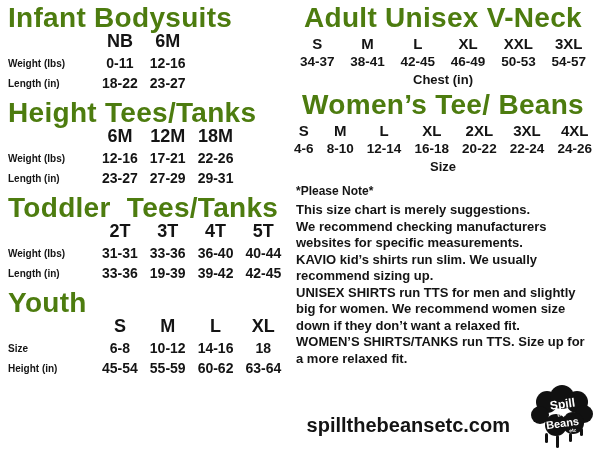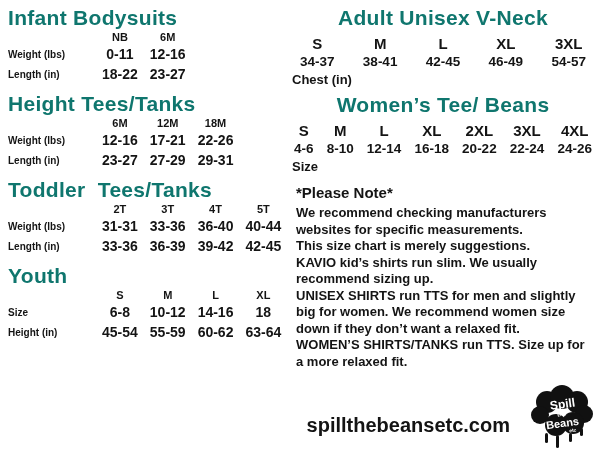--- a/index.html
+++ b/index.html
@@ -5,40 +5,40 @@
   * { box-sizing: border-box; }
   html,body { margin:0; padding:0; background:#ffffff; }
   .page {
     position:relative; width:600px; height:450px; background:#ffffff;
     font-family:"Liberation Sans", sans-serif; color:#141414; overflow:hidden;
   }
   .left-col { position:absolute; left:8px; top:4px; width:284px; }
   .right-col { position:absolute; left:292px; top:4px; width:302px; }
 
   .heading {
-    margin:0; color:#0f766e; font-weight:800; font-size:21px; line-height:27px;
+    margin:0; color:#4d7c0f; font-weight:800; font-size:28px; line-height:27px;
     letter-spacing:0.3px; white-space:pre;
   }
   .center { text-align:center; }
 
   .lsec { margin-bottom:6px; }
   .ltable { border-collapse:collapse; font-weight:700; font-size:14px; }
   .ltable td { padding:2px 6px; text-align:center; white-space:nowrap; }
   .ltable td.rl { text-align:left; padding-left:0; min-width:88px; font-size:10px; }
-  .ltable tr.hdr td { font-size:11px; padding-top:0; padding-bottom:1px; }
+  .ltable tr.hdr td { font-size:18px; padding-top:0; padding-bottom:1px; }
 
   .rsec { margin-bottom:4px; }
   .cols { display:flex; justify-content:space-between; padding:0 8px; margin-top:4px; }
   .col { text-align:center; }
   .col .ch { font-weight:800; font-size:15px; line-height:18px; }
   .col .cv { font-weight:700; font-size:13.5px; line-height:18px; white-space:nowrap; }
-  .caption { font-weight:700; font-size:13px; margin-top:1px; }
+  .caption { text-align:center; font-weight:700; font-size:13px; margin-top:1px; }
 
   .note { padding:2px 0 0 4px; }
-  .note-title { font-weight:800; font-size:15px; margin:4px 0 4px 0; }
+  .note-title { font-weight:800; font-size:12px; margin:4px 0 4px 0; }
   .note-line { font-weight:600; font-size:13px; line-height:16.5px; }
   .note-line .nb { font-weight:800; }
 
   .website {
     position:absolute; right:90px; bottom:13px; font-weight:800; font-size:20px;
   }
   .logo { position:absolute; right:2px; bottom:0; width:72px; height:66px; }
 </style>
 </head>
 <body>
@@ -110,21 +110,21 @@
         <tr>
           <td class="rl">Weight (lbs)</td>
           <td>31-31</td>
           <td>33-36</td>
           <td>36-40</td>
           <td>40-44</td>
         </tr>
         <tr>
           <td class="rl">Length (in)</td>
           <td>33-36</td>
-          <td>36-39</td>
+          <td>19-39</td>
           <td>39-42</td>
           <td>42-45</td>
         </tr>
       </tbody>
         </table>
     </div>
 
     <div class="lsec">
       <h2 class="heading">Youth</h2>
       <table class="ltable">
@@ -170,20 +170,24 @@
         </div>
         <div class="col">
           <div class="ch">L</div>
           <div class="cv">42-45</div>
         </div>
         <div class="col">
           <div class="ch">XL</div>
           <div class="cv">46-49</div>
         </div>
         <div class="col">
+          <div class="ch">XXL</div>
+          <div class="cv">50-53</div>
+        </div>
+        <div class="col">
           <div class="ch">3XL</div>
           <div class="cv">54-57</div>
         </div>
       </div>
       <div class="caption">Chest (in)</div>
     </div>
 
     <div class="rsec">
       <h2 class="heading center">Women’s Tee/ Beans</h2>
       <div class="cols" style="padding:0 2px;">
@@ -214,22 +218,22 @@
         <div class="col">
           <div class="ch">4XL</div>
           <div class="cv">24-26</div>
         </div>
       </div>
       <div class="caption">Size</div>
     </div>
 
     <div class="note">
       <div class="note-title">*Please Note*</div>
+      <div class="note-line"><span class="nb"></span><span>This size chart is merely suggestions.</span></div>
       <div class="note-line"><span class="nb"></span><span>We recommend checking manufacturers websites for specific measurements.</span></div>
-      <div class="note-line"><span class="nb"></span><span>This size chart is merely suggestions.</span></div>
       <div class="note-line"><span class="nb">KAVIO</span><span> kid’s shirts run slim. We usually recommend sizing up.</span></div>
       <div class="note-line"><span class="nb">UNISEX SHIRTS</span><span> run TTS for men and slightly big for women. We recommend women size down if they don’t want a relaxed fit.</span></div>
       <div class="note-line"><span class="nb">WOMEN’S SHIRTS/TANKS</span><span> run TTS. Size up for a more relaxed fit.</span></div>
     </div>
   </div>
 
   <div class="website">spillthebeansetc.com</div>
 
   <svg class="logo" viewBox="0 0 72 66" xmlns="http://www.w3.org/2000/svg">
     <g fill="#111111">

